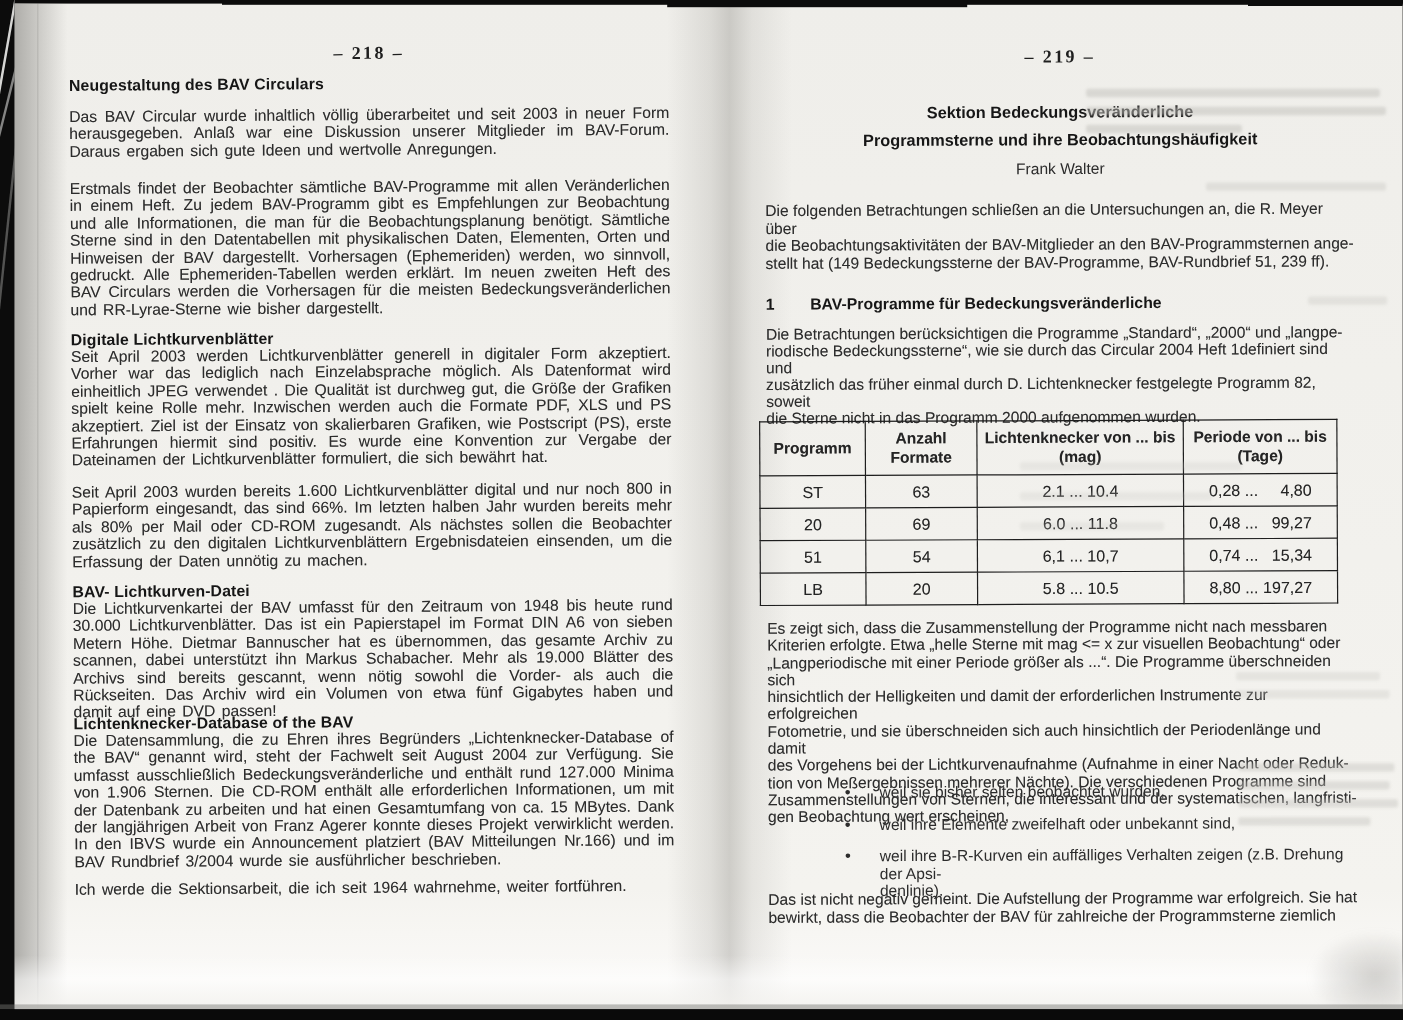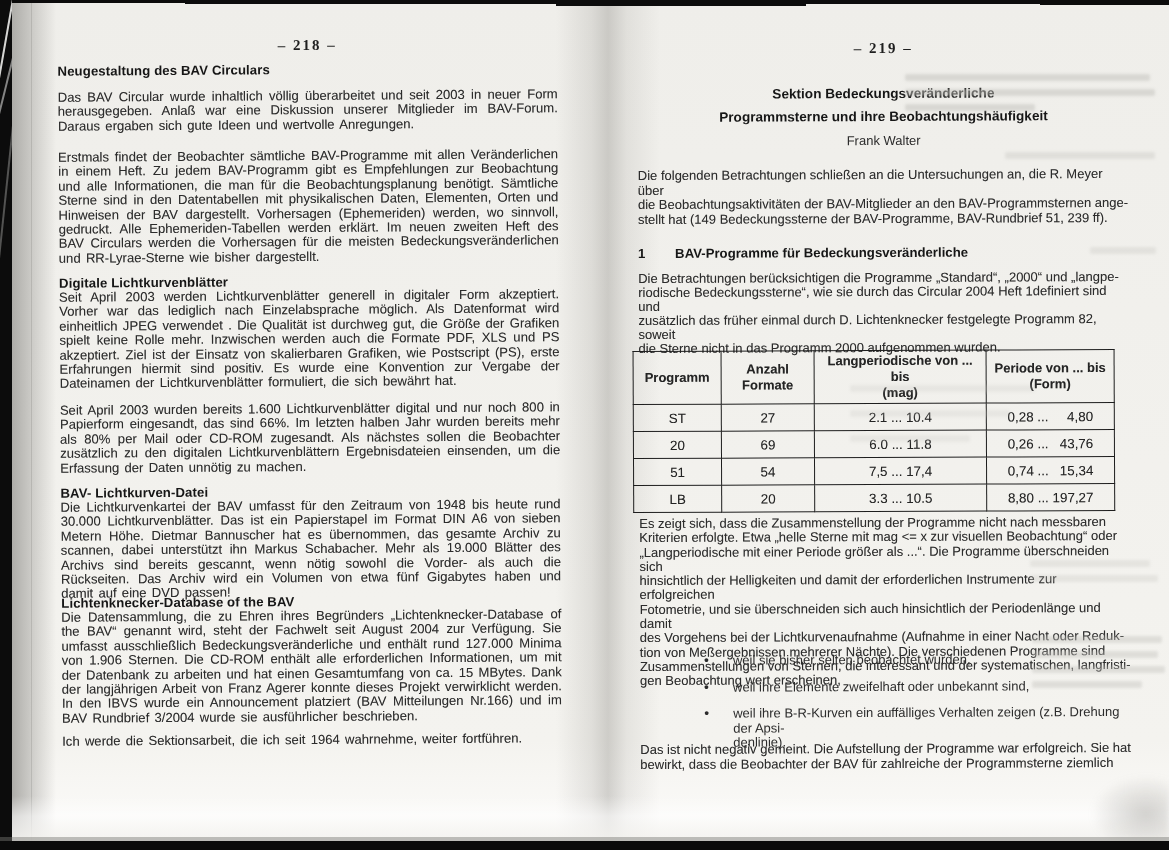--- a/index.html
+++ b/index.html
@@ -139,49 +139,49 @@
         <col class="col-prog">
           <col class="col-anz">
           <col class="col-mag">
           <col class="col-per">
       </colgroup>
       <thead>
         <tr>
           <th>Programm</th>
           <th>Anzahl
 Formate</th>
-          <th>Langperiodische von ... bis
+          <th>Lichtenknecker von ... bis
 (mag)</th>
           <th>Periode von ... bis
-(Form)</th>
+(Tage)</th>
         </tr>
       </thead>
       <tbody>
         <tr>
           <td>ST</td>
-          <td>27</td>
+          <td>63</td>
           <td>2.1 ... 10.4</td>
           <td class="pre">0,28 ...     4,80</td>
         </tr>
         <tr>
           <td>20</td>
           <td>69</td>
           <td>6.0 ... 11.8</td>
-          <td class="pre">0,26 ...   43,76</td>
+          <td class="pre">0,48 ...   99,27</td>
         </tr>
         <tr>
           <td>51</td>
           <td>54</td>
-          <td>7,5 ... 17,4</td>
+          <td>6,1 ... 10,7</td>
           <td class="pre">0,74 ...   15,34</td>
         </tr>
         <tr>
           <td>LB</td>
           <td>20</td>
-          <td>3.3 ... 10.5</td>
+          <td>5.8 ... 10.5</td>
           <td class="pre">8,80 ... 197,27</td>
         </tr>
       </tbody>
     </table>
 
     <div class="abs rp-p lines" style="top:516px;line-height:14.3px;">Es zeigt sich, dass die Zusammenstellung der Programme nicht nach messbaren
 Kriterien erfolgte. Etwa „helle Sterne mit mag &lt;=  x zur visuellen Beobachtung“ oder
 „Langperiodische mit einer Periode größer als ...“. Die Programme überschneiden sich
 hinsichtlich der Helligkeiten und damit der erforderlichen Instrumente zur erfolgreichen
 Fotometrie, und sie überschneiden sich auch hinsichtlich der Periodenlänge und damit

